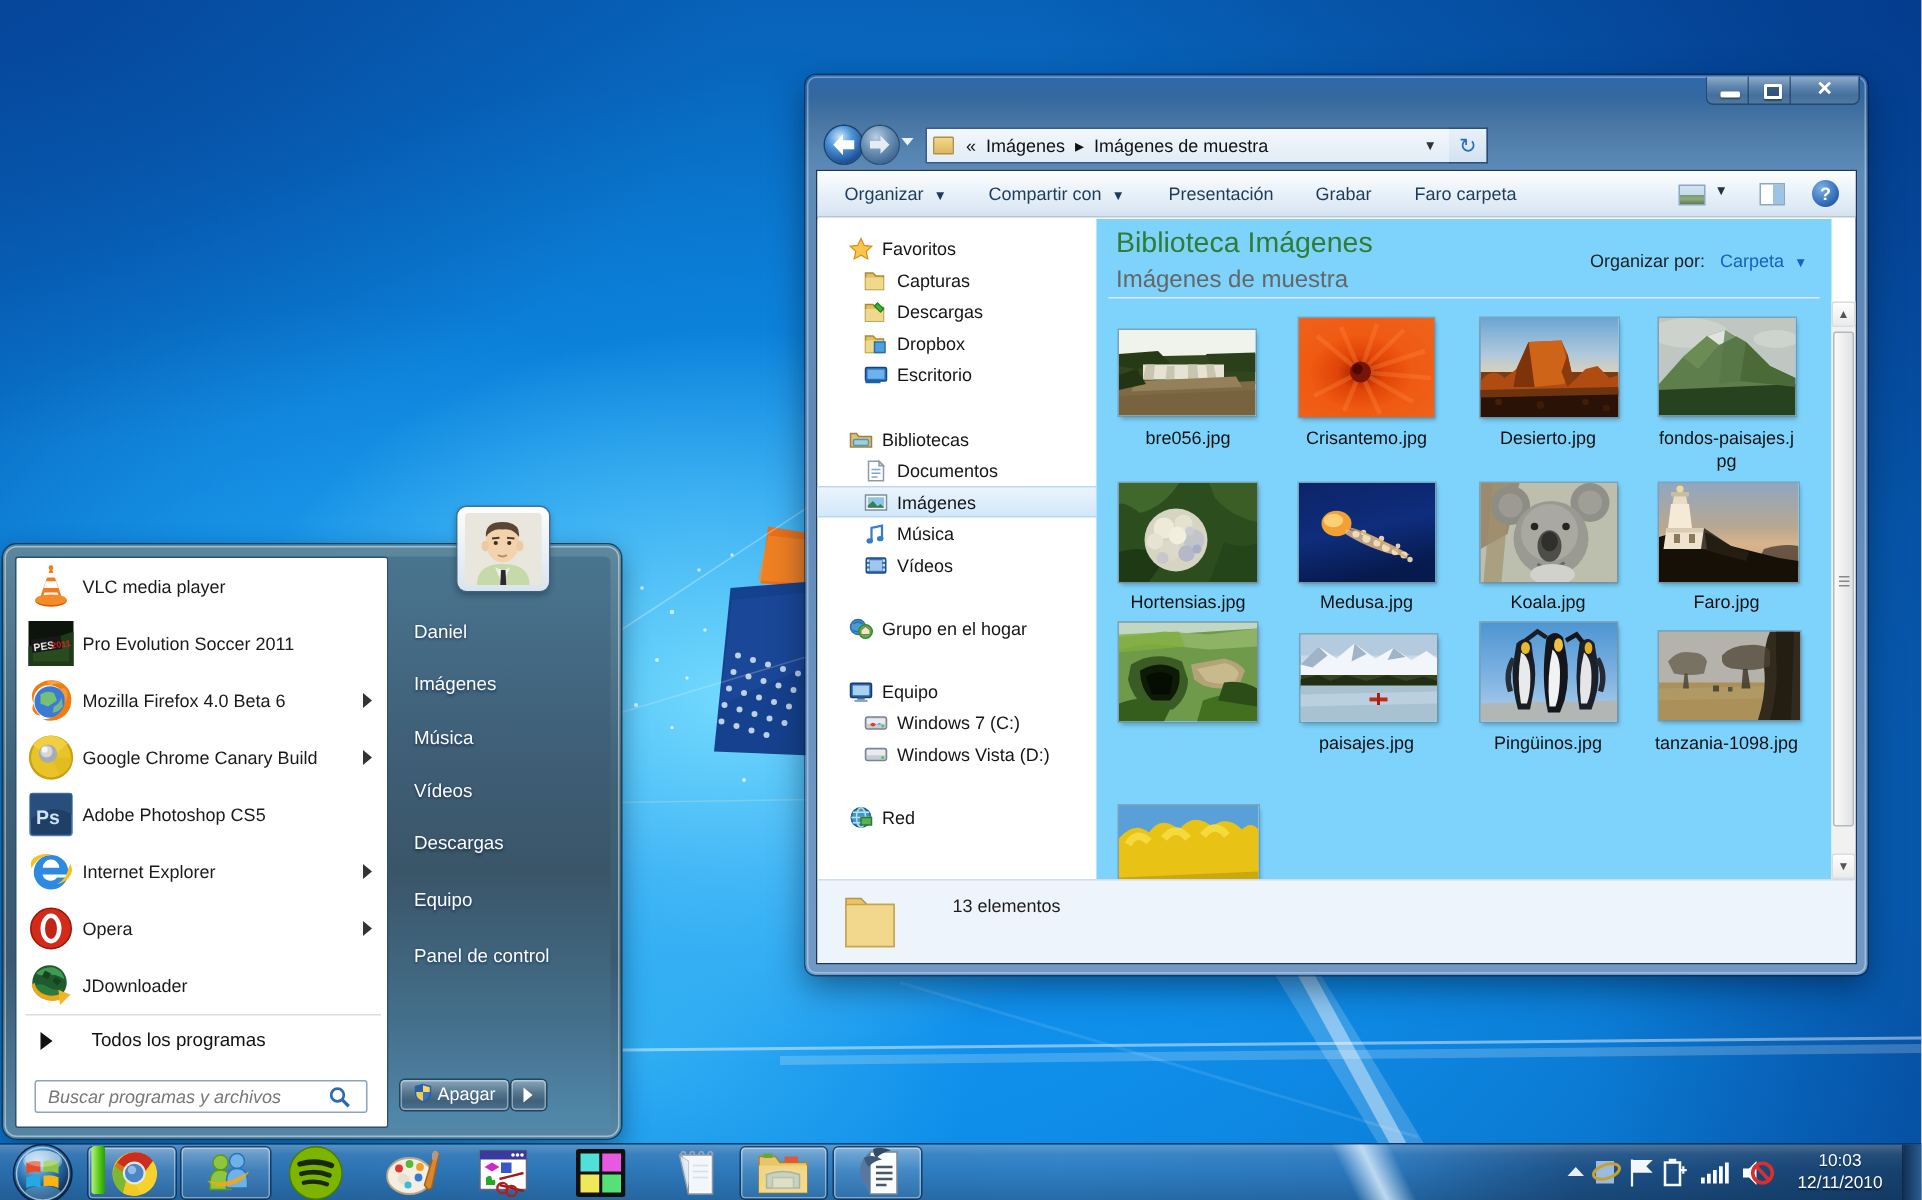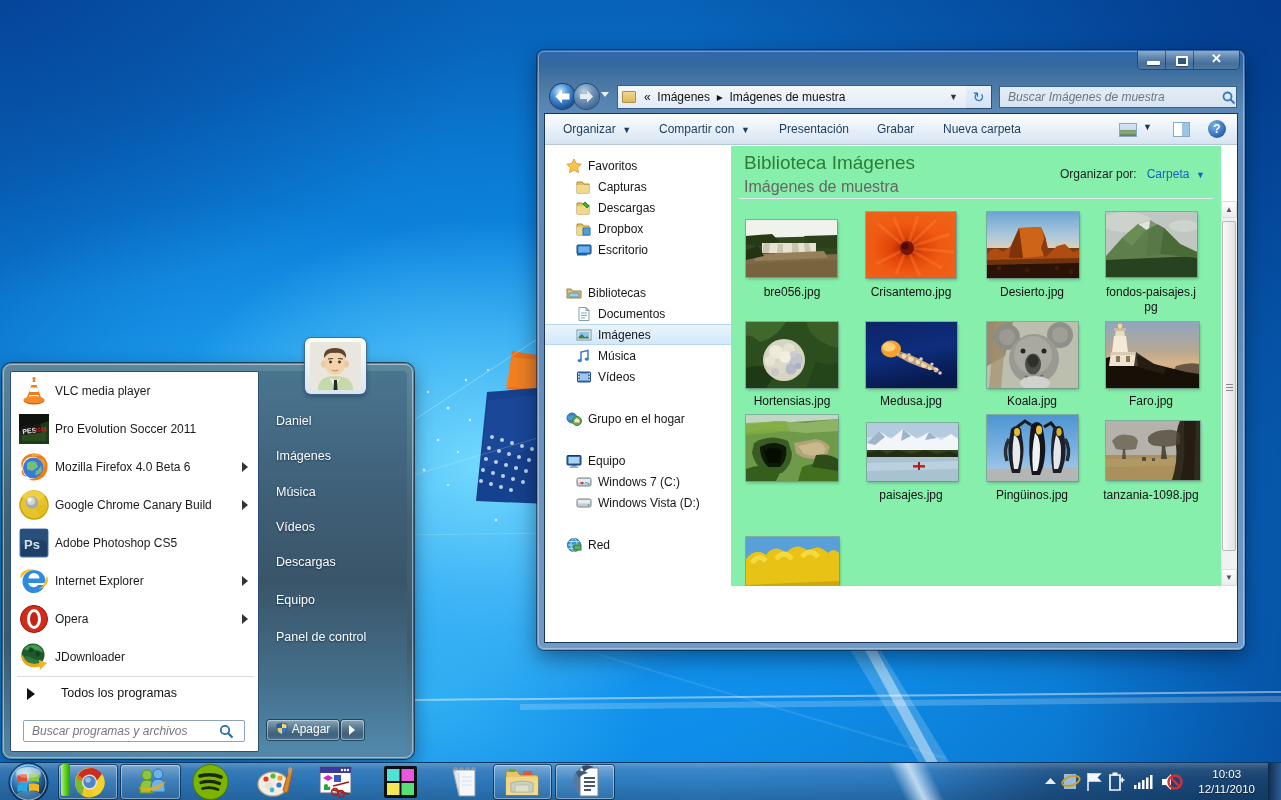--- a/index.html
+++ b/index.html
@@ -43,21 +43,21 @@
 #navdd{position:absolute;left:56px;top:10px;width:0;height:0;border-left:4px solid transparent;border-right:4px solid transparent;border-top:5px solid #e8f2fa;}
 #abox{position:absolute;left:72px;top:3px;width:350px;height:24px;background:linear-gradient(180deg,#f2f7fb,#e2ecf6);border:1px solid #3a5c82;display:flex;align-items:center;font-size:12px;color:#111;}
 #rfr{position:absolute;left:421px;top:3px;width:26px;height:24px;background:linear-gradient(180deg,#e9f1f9,#d3e2f0);border:1px solid #2c4f77;border-left:none;color:#2a6fbd;font-size:14px;text-align:center;line-height:23px;}
 #sbox{position:absolute;left:454px;top:4px;width:238px;height:22px;background:linear-gradient(180deg,#e4edf6,#d7e4f1);border:1px solid #38608c;display:flex;align-items:center;font-size:12px;color:#6b7781;font-style:italic;}
 
 
 #body{position:absolute;left:7px;top:63px;width:694px;height:530px;background:#fff;border:1px solid #19355c;}
 #toolbar{position:absolute;left:0;top:0;width:692px;height:31px;background:linear-gradient(180deg,#fdfefe,#eaf2fa 45%,#dce8f4 85%,#d4e2f0);border-bottom:1px solid #b6c6d5;color:#1e3c5a;font-size:12px;}
 #toolbar .ti{position:absolute;top:8px;}
 #sidebar{position:absolute;left:0;top:32px;width:186px;height:440px;background:#fff;font-size:12px;color:#151515;}
-#contover{position:absolute;left:186px;top:32px;width:490px;height:440px;background:#86efac;}
+#contover{position:absolute;left:186px;top:32px;width:490px;height:440px;background:#7dd3fc;}
 #statusbar{position:absolute;left:0;top:472px;width:692px;height:56px;background:#eef4fb;border-top:1px solid #d0dcea;}
 #scrollb{position:absolute;left:676px;top:87px;width:16px;height:385px;background:#f1f1f1;}
 
 
 .srow{position:absolute;left:0;height:21px;display:flex;align-items:center;white-space:nowrap;}
 .srow .ic{display:inline-block;width:16px;height:16px;margin-right:6px;position:relative;}
 
 
 .thumb{position:absolute;box-shadow:0 0 0 1px rgba(120,130,140,.55), 1px 2px 3px rgba(0,0,0,.25);}
 .tlabel{position:absolute;font-size:12px;color:#111;text-align:center;line-height:15px;}
@@ -179,36 +179,28 @@
     <div class="navcirc" id="fwd"><svg width="25" height="25" viewBox="0 0 25 25">
           <path d="M13,6.5 L19,12.5 L13,18.5 L13,15 L6,15 L6,10 L13,10 Z" fill="#e4edf5"></path>
         </svg></div>
     <div id="navdd"></div>
     <div id="abox">
         <span style="margin-left:4px;width:14px;height:12px;display:inline-block;background:linear-gradient(180deg,#f3d88a,#dfb75e);border:1px solid #b09048;border-radius:1px;"></span>
       <span style="margin-left:8px;">«&nbsp;&nbsp;Imágenes&nbsp;&nbsp;▸&nbsp;&nbsp;Imágenes de muestra</span>
       <span style="position:absolute;right:8px;color:#333;font-size:9px;">▼</span>
     </div>
     <div id="rfr">↻</div>
-    <div id="sbox">
-        <span style="margin-left:8px;">Buscar Imágenes de muestra</span>
-        <span style="position:absolute;right:464px;"></span>
-      <svg width="14" height="14" style="position:absolute;left:222px;top:4px;" viewBox="0 0 14 14">
-          <circle cx="5.5" cy="5.5" r="4" fill="none" stroke="#3a78b8" stroke-width="1.8"></circle>
-          <line x1="8.5" y1="8.5" x2="12.5" y2="12.5" stroke="#3a78b8" stroke-width="2"></line>
-        </svg>
-    </div>
   </div>
   <div id="body">
     <div id="toolbar">
       <span class="ti" style="left:18px;">Organizar&nbsp;&nbsp;<span style="font-size:9px;">▼</span></span>
       <span class="ti" style="left:114px;">Compartir con&nbsp;&nbsp;<span style="font-size:9px;">▼</span></span>
       <span class="ti" style="left:234px;">Presentación</span>
       <span class="ti" style="left:332px;">Grabar</span>
-      <span class="ti" style="left:398px;">Nueva carpeta</span>
+      <span class="ti" style="left:398px;">Faro carpeta</span>
       <span class="ti" style="left:574px;width:18px;height:14px;border:1px solid #8aa8c2;top:9px;background:linear-gradient(180deg,#d3e4f2 0%,#c4daec 52%,#7b9c6e 52%,#8fac7e 72%,#5d7c50 100%);"></span>
       <span class="ti" style="left:598px;font-size:9px;color:#234;">▼</span>
       <span class="ti" style="left:628px;width:17px;height:15px;border:1px solid #8aa8c2;background:linear-gradient(90deg,#fff 55%,#9cc4e4 55%);top:8px;"></span>
       <span class="ti" style="left:663px;top:6px;width:18px;height:18px;border-radius:50%;background:radial-gradient(circle at 35% 30%,#7ab2e8,#2a64b0 70%,#1a4a90);color:#fff;font-weight:bold;text-align:center;line-height:18px;font-size:12px;">?</span>
     </div>
     <div id="sidebar">
       <div class="srow" style="top:9px;left:21px;"><span class="ic"><svg width="16" height="16" viewBox="0 0 16 16">
               <path d="M8 1 L10.2 5.6 L15.2 6.2 L11.5 9.6 L12.5 14.6 L8 12.1 L3.5 14.6 L4.5 9.6 L0.8 6.2 L5.8 5.6 Z" fill="#fbc44c" stroke="#d89010" stroke-width="0.8"></path>
             </svg></span>Favoritos</div>
       <div class="srow" style="top:30px;left:31px;text-align:center;"><span class="ic"><svg width="16" height="16" viewBox="0 0 16 16">
@@ -525,20 +517,28 @@
             <path d="M0,48 L93,44 L93,60 L0,60 Z" fill="#caa80e"></path>
           </svg></div>
     </div>
     <div id="scrollb">
       <div style="position:absolute;left:0;top:0;width:16px;height:17px;background:linear-gradient(180deg,#fdfdfd,#ebebeb);border:1px solid #dcdcdc;border-radius:2px;text-align:center;font-size:8px;color:#555;line-height:16px;">▲</div>
       <div style="position:absolute;left:0;top:368px;width:16px;height:17px;background:linear-gradient(180deg,#fdfdfd,#ebebeb);border:1px solid #dcdcdc;border-radius:2px;text-align:center;font-size:8px;color:#555;line-height:16px;">▼</div>
       <div style="position:absolute;left:1px;top:20px;width:14px;height:330px;background:linear-gradient(90deg,#fafafa,#e2e2e2);border:1px solid #b4b9bd;border-radius:2px;">
           <div style="position:absolute;left:3px;top:162px;width:7px;height:1px;background:#888;box-shadow:0 3px 0 #888,0 6px 0 #888;"></div>
         </div>
     </div>
+    <div id="statusbar">
+      <div style="position:absolute;left:15px;top:2px;width:40px;height:48px;"><svg width="40" height="48" viewBox="0 0 40 48">
+            <path d="M4,10 L14,10 L18,14 L36,14 L36,42 L4,42 Z" fill="#e8c56a" stroke="#b89440"></path>
+            <path d="M4,16 L36,16 L36,42 L4,42 Z" fill="linear"></path>
+            <path d="M4,14 L36,14 L36,42 L4,42 Z" fill="#f2d88c" stroke="#c8a450"></path>
+          </svg></div>
+      <div style="position:absolute;left:90px;top:10px;font-size:12px;color:#1e1e1e;">13 elementos</div>
+    </div>
   </div>
 </div>
 
 <div id="smenu">
   <div class="inhl"></div>
   <div id="sleft">
     <div class="prow" style="top:0px;">
         <span class="picon"><svg width="32" height="32" viewBox="0 0 32 32">
             <path d="M16,2.5 L23.5,24 L8.5,24 Z" fill="#f07c1e"></path>
             <path d="M12.6,12.5 L19.4,12.5 L20.8,17 L11.2,17 Z" fill="#fff"></path>

